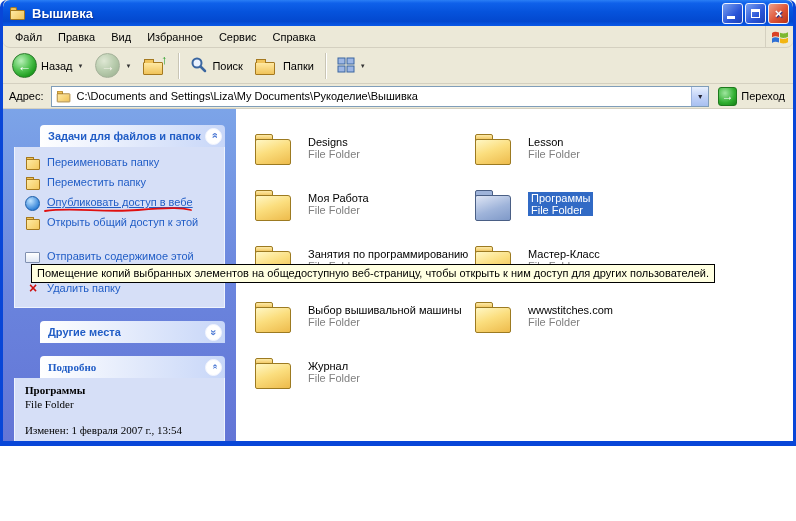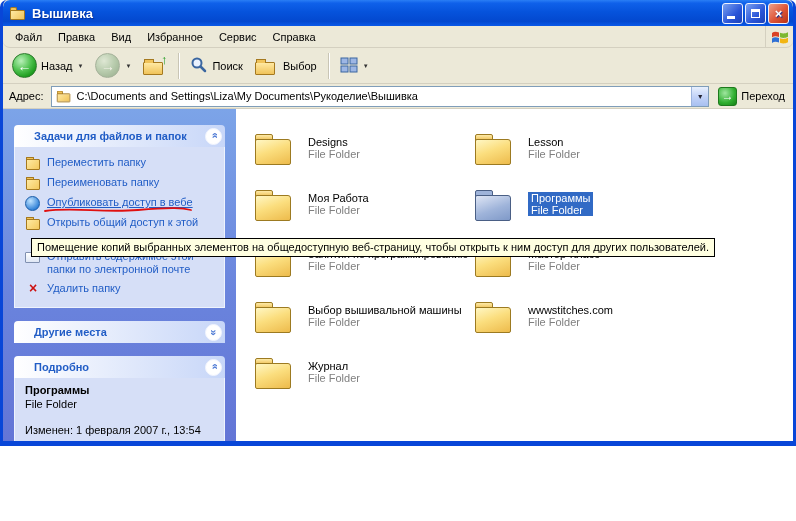--- a/index.html
+++ b/index.html
@@ -132,23 +132,24 @@
     padding: 16px 11px 0 11px;
     display: flex; flex-direction: column;
     overflow: hidden;
   }
   .panel { margin-bottom: 13px; }
   .panel-header {
     height: 22px;
     background: linear-gradient(90deg, #ffffff, #c7d6f8);
     border-radius: 4px 4px 0 0;
     display: flex; align-items: center; justify-content: space-between;
-    padding: 0 3px 0 20px;
+    padding: 0 3px 0 8px;
     color: #215dc6; font-weight: bold;
     cursor: default;
+    margin-left: 26px;
   }
   .chevron {
     width: 17px; height: 17px; border-radius: 50%;
     background: #fff; border: 1px solid #f0f4fe;
     color: #4f7bd5; font-weight: bold; font-size: 11px;
     display: flex; align-items: center; justify-content: center;
   }
   .chevron span { display: block; transform: rotate(-90deg); letter-spacing: -1px; }
   .chevron.down span { transform: rotate(90deg); }
   .panel-body {
@@ -169,21 +170,21 @@
     background: linear-gradient(135deg, #ffe9a2, #f3c95e); border: 1px solid #a5791f; border-radius: 1px; }
   .icon-publish::before { display: none; }
   .icon-publish::after { left: 0; top: 0; width: 13px; height: 13px; border-radius: 50%;
     background: radial-gradient(circle at 35% 30%, #bfe3ff, #2e7fd6 75%); border: 1px solid #1a5ca8; }
   .icon-email::before { display: none; }
   .icon-email::after { left: 0; top: 2px; width: 13px; height: 9px;
     background: linear-gradient(#ffffff, #dfe7f5); border: 1px solid #8090b0; border-radius: 1px; }
   .icon-delete { color: #cc1111; font-weight: bold; font-size: 14px; line-height: 13px; text-align: center; }
   .icon-delete::before, .icon-delete::after { display: none; }
 
-  .panel.details { flex: 1; display: flex; flex-direction: column; margin-bottom: 0; }
+  .panel.details { flex: 1; display: flex; flex-direction: column; margin-bottom: 0; font-family: Liberation Serif, serif; }
   .panel.details .panel-body { flex: 1; color: #000; }
   .details-name { font-weight: bold; margin-bottom: 2px; }
   .details-type { margin-bottom: 14px; }
 
   
   .content { flex: 1; background: #fff; overflow: hidden; }
   .file-grid { display: grid; grid-template-columns: 220px 220px; grid-auto-rows: 56px; padding: 20px 0 0 16px; }
   .tile { display: flex; gap: 12px; align-items: flex-start; cursor: default; }
   .folder-icon { position: relative; width: 44px; height: 40px; flex: 0 0 44px; }
   .folder-icon .tab { position: absolute; left: 3px; top: 5px; width: 18px; height: 7px;
@@ -194,21 +195,21 @@
   .tile-text { display: flex; flex-direction: column; margin-top: 7px; min-width: 0; }
   .tile-name { color: #000; white-space: nowrap; }
   .tile-type { color: #808080; white-space: nowrap; }
   .tile.selected .tile-text { background: #316ac5; padding: 0 3px; }
   .tile.selected .tile-name, .tile.selected .tile-type { color: #fff; }
   .tile.selected .folder-icon .fbody { background: linear-gradient(160deg, #dfe6f5, #9fb4da 55%, #7f99c8); border-color: #4a5f85; }
   .tile.selected .folder-icon .tab { background: #9fb4da; border-color: #4a5f85; }
 
   
   .tooltip {
-    position: absolute; left: 28px; top: 238px; z-index: 50;
+    position: absolute; left: 28px; top: 264px; z-index: 50;
     background: #ffffe1; border: 1px solid #000;
     padding: 2px 5px 3px; white-space: nowrap; color: #000;
   }
 </style>
 </head>
 <body>
 
 <div class="window">
 
   <div class="titlebar">
@@ -270,21 +271,21 @@
           <circle cx="7" cy="7" r="4.5" fill="#eaf2ff" stroke="#3b66a0" stroke-width="2"></circle>
           <line x1="10.5" y1="10.5" x2="15" y2="15" stroke="#3b66a0" stroke-width="2.5" stroke-linecap="round"></line>
         </svg>
       </span>
       <span>Поиск</span>
     </div>
     <div class="tb-group">
       <span class="up-icon">
           <span class="fold"></span>
         </span>
-      <span>Выбор</span>
+      <span>Папки</span>
     </div>
     <div class="tb-sep"></div>
     <div class="tb-group">
       <span>
         <svg width="18" height="16" viewBox="0 0 18 16">
           <rect x="1" y="1" width="7" height="6" fill="#9db6e4" stroke="#3b66a0"></rect>
           <rect x="10" y="1" width="7" height="6" fill="#9db6e4" stroke="#3b66a0"></rect>
           <rect x="1" y="9" width="7" height="6" fill="#9db6e4" stroke="#3b66a0"></rect>
           <rect x="10" y="9" width="7" height="6" fill="#9db6e4" stroke="#3b66a0"></rect>
         </svg>
@@ -314,27 +315,27 @@
     <div class="sidebar">
 
       <div class="panel">
         <div class="panel-header">
           <span>Задачи для файлов и папок</span>
           <span class="chevron">
               <span>»</span>
             </span>
         </div>
         <div class="panel-body">
+            <div class="task-item task-rename">
+              <span class="task-icon icon-rename"></span>
+              <span class="task-label">Переименовать папку</span>
+            </div>
             <div class="task-item task-move">
               <span class="task-icon icon-move"></span>
               <span class="task-label">Переместить папку</span>
-            </div>
-            <div class="task-item task-rename">
-              <span class="task-icon icon-rename"></span>
-              <span class="task-label">Переименовать папку</span>
             </div>
             <div class="task-item task-publish hovered">
               <span class="task-icon icon-publish"></span>
               <span class="task-label">Опубликовать доступ в вебе</span>
               <svg class="squiggle" width="150" height="8" viewBox="0 0 150 8">
                 <path d="M2 5 C 30 1, 60 7, 95 4 S 140 2, 148 4" fill="none" stroke="#e01010" stroke-width="1.8" stroke-linecap="round"></path>
               </svg>
             </div>
             <div class="task-item task-share">
               <span class="task-icon icon-share"></span>

